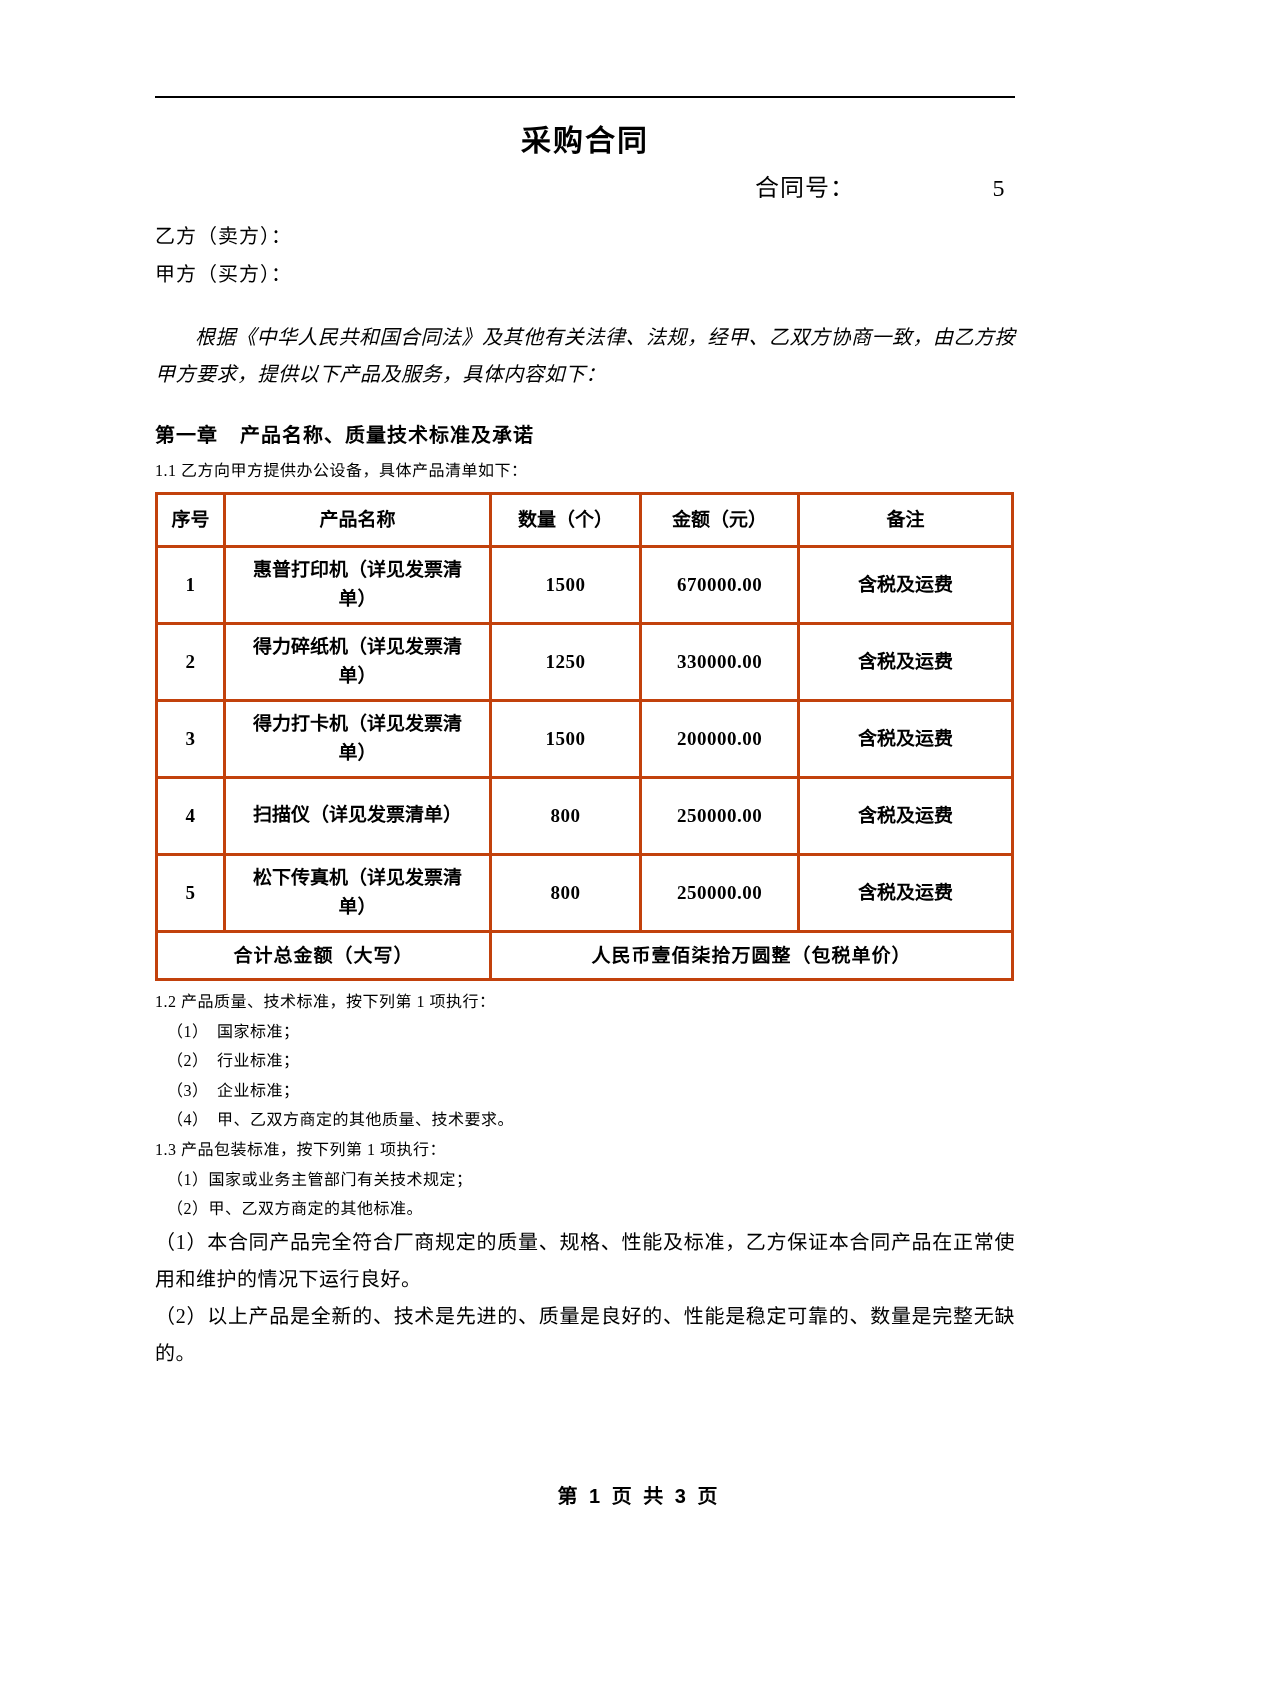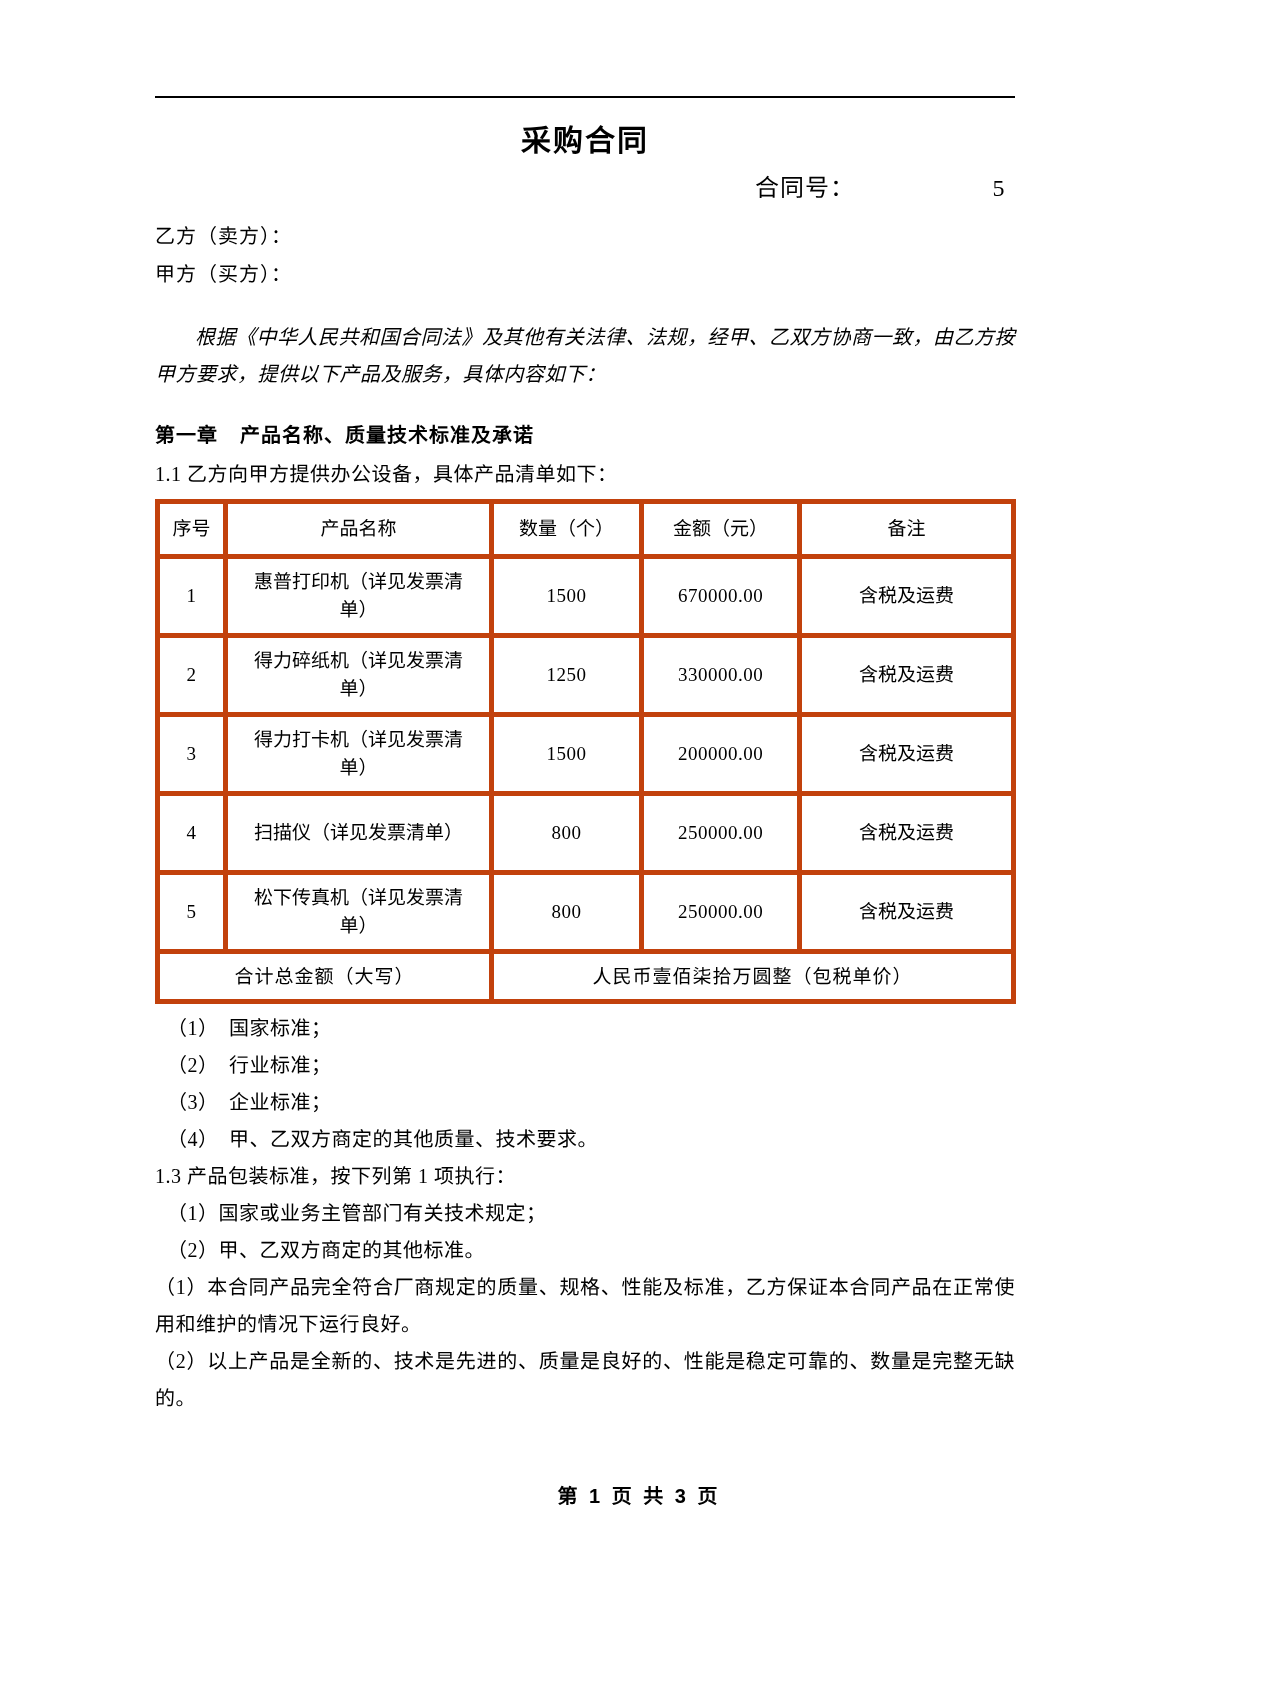--- a/index.html
+++ b/index.html
@@ -77,44 +77,44 @@
     font-family: "Liberation Sans", "DejaVu Sans", sans-serif;
   }
   .section-head .gap { display: inline-block; width: 22px; }
   table.goods {
     border-collapse: collapse;
     width: 856px;
     margin: 6px 0 6px 0;
     table-layout: fixed;
   }
   table.goods td, table.goods th {
-    border: 5px solid #c2410c;
+    border: 3px solid #c2410c;
     font-size: 19px;
-    font-weight: normal;
+    font-weight: bold;
     padding: 8px 4px;
     text-align: center;
     vertical-align: middle;
     line-height: 1.55;
   }
   table.goods th { height: 34px; }
   table.goods td.name {
     padding: 8px 16px;
     line-height: 1.5;
   }
   table.goods tr.body-row td { height: 58px; }
   .col-seq { width: 68px; }
   .col-name { width: 266px; }
   .col-qty { width: 150px; }
   .col-amt { width: 158px; }
   .col-note { width: 214px; }
   .num { font-family: "Liberation Serif", "DejaVu Serif", serif; letter-spacing: 0.5px; }
   .total-label { text-align: center; letter-spacing: 1px; }
   .total-value { text-align: center; letter-spacing: 1px; }
   .list-line {
-    font-size: 20px;
+    font-size: 16px;
     line-height: 1.85;
     letter-spacing: 0.5px;
     margin: 0;
   }
   .list-line.sub { padding-left: 12px; }
   .footer {
     position: absolute;
     left: 1px;
     right: 0;
     top: 1480px;
@@ -208,20 +208,21 @@
           <td class="num">250000.00</td>
           <td>含税及运费</td>
         </tr>
         <tr>
           <td class="total-label" colspan="2">合计总金额（大写）</td>
           <td class="total-value" colspan="3">人民币壹佰柒拾万圆整（包税单价）</td>
         </tr>
       </tbody>
     </table>
 
+    <div class="list-line">1.2 产品质量、技术标准，按下列第 1 项执行：</div>
     <div class="list-line sub">（1）　国家标准；</div>
     <div class="list-line sub">（2）　行业标准；</div>
     <div class="list-line sub">（3）　企业标准；</div>
     <div class="list-line sub">（4）　甲、乙双方商定的其他质量、技术要求。</div>
 
     <div class="list-line">1.3 产品包装标准，按下列第 1 项执行：</div>
     <div class="list-line sub">（1）国家或业务主管部门有关技术规定；</div>
     <div class="list-line sub">（2）甲、乙双方商定的其他标准。</div>
 
     <p class="para">（1）本合同产品完全符合厂商规定的质量、规格、性能及标准，乙方保证本合同产品在正常使用和维护的情况下运行良好。</p>

